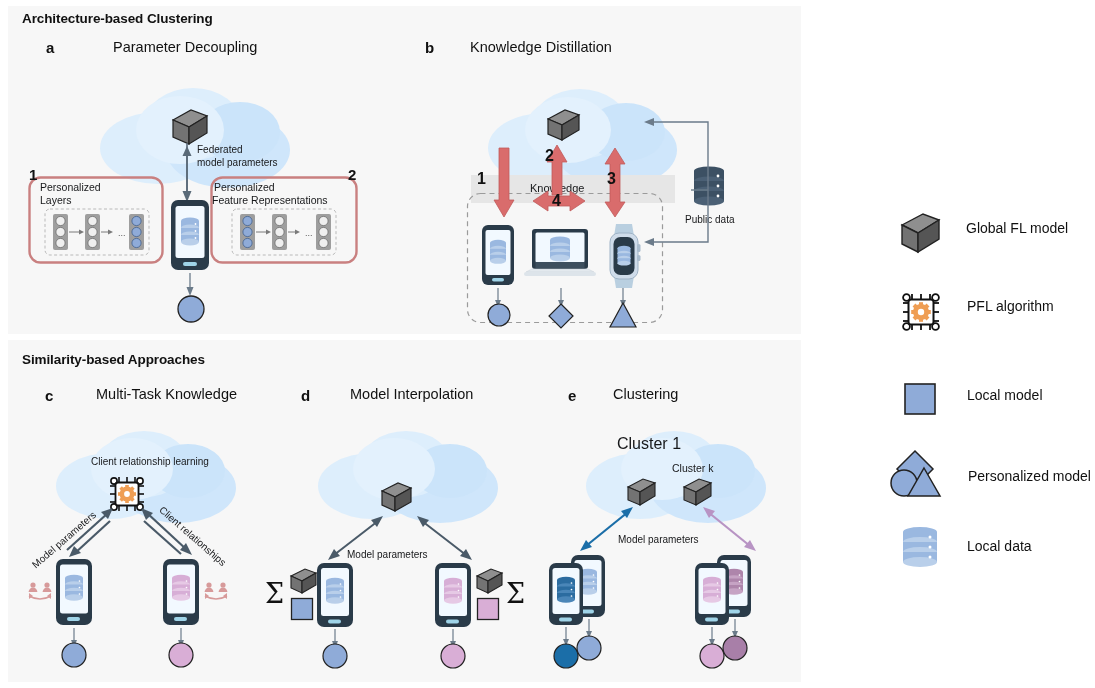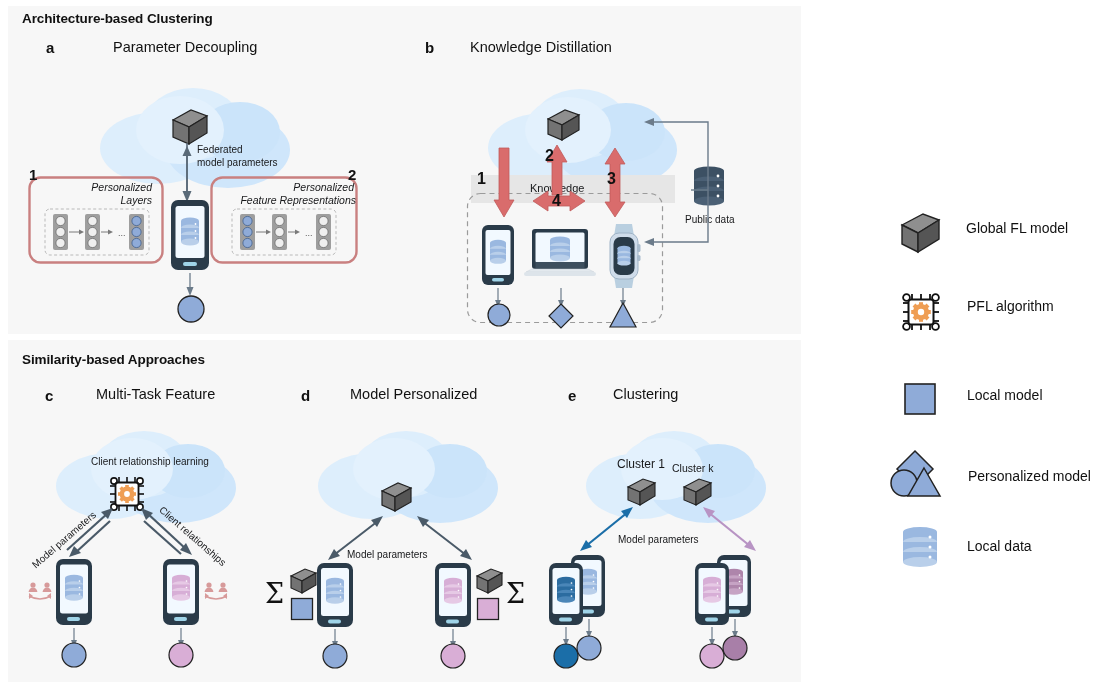--- a/index.html
+++ b/index.html
@@ -6,21 +6,21 @@
   body{width:1095px;height:688px;position:relative;overflow:hidden;
        font-family:"Liberation Sans","DejaVu Sans",sans-serif;color:#17181a;}
   .panel{position:absolute;background:#f7f7f7;}
   #panel-arch{left:8px;top:6px;width:793px;height:328px;}
   #panel-sim{left:8px;top:340px;width:793px;height:342px;}
   .section-title{position:absolute;font-weight:bold;font-size:13.5px;color:#111;letter-spacing:-0.1px;}
   .sub-letter{position:absolute;font-weight:bold;font-size:15px;color:#111;}
   .sub-title{position:absolute;font-size:14.5px;color:#111;white-space:nowrap;}
   .cloud{position:absolute;}
   .note{position:absolute;font-size:10px;color:#17181a;line-height:12px;white-space:nowrap;}
-  .note-c{position:absolute;font-size:10.5px;color:#17181a;line-height:12px;text-align:right;font-style:italic;}
+  .note-c{position:absolute;font-size:10.5px;color:#17181a;line-height:12px;text-align:left;}
   .num-red{position:absolute;font-weight:bold;font-size:16px;color:#111;}
   .num-box{position:absolute;font-weight:bold;font-size:15px;color:#111;}
   .legend-item{position:absolute;display:flex;align-items:center;}
   .legend-label{font-size:14px;color:#111;white-space:nowrap;}
   svg{display:block;overflow:visible;}
   .abs{position:absolute;}
   .sigma{position:absolute;font-family:"DejaVu Serif",serif;font-size:27px;color:#111;line-height:1;}
 </style>
 </head>
 <body>
@@ -336,21 +336,21 @@
   <line x1="55" y1="78" x2="72" y2="78" stroke="#6b7b8a" stroke-width="1.4"></line>
   <polyline points="72,78 72,130 16,130" fill="none" stroke="#6b7b8a" stroke-width="1.4"></polyline>
   <polygon points="8,130 18,126 18,134" fill="#6b7b8a"></polygon>
 </svg>
 </div>
 
 <div class="panel" id="panel-sim"></div>
 <div class="section-title" style="left:22px;top:352px;">Similarity-based Approaches</div>
 
 <div class="sub-letter" style="left:45px;top:387px;">c</div>
-<div class="sub-title" style="left:96px;top:386px;">Multi-Task Feature</div>
+<div class="sub-title" style="left:96px;top:386px;">Multi-Task Knowledge</div>
 
 <div class="cloud" style="left:48px;top:424px;">
 <svg width="200" height="102" viewBox="0 0 200 102">
   <ellipse cx="62" cy="62" rx="54" ry="33" fill="#ddeefc"></ellipse>
   <ellipse cx="130" cy="64" rx="58" ry="35" fill="#cfe6fb"></ellipse>
   <ellipse cx="96" cy="40" rx="45" ry="33" fill="#ddeefc"></ellipse>
   <ellipse cx="140" cy="47" rx="37" ry="27" fill="#cbe4fa"></ellipse>
   <ellipse cx="84" cy="45" rx="41" ry="31" fill="#e3f1fd"></ellipse>
 </svg>
 </div>
@@ -494,21 +494,21 @@
       <polygon points="5,19 2,12 8,12" fill="#6b7b8a"></polygon>
     </svg>
 </div>
 <div class="abs" style="left:167px;top:641px;">
 <svg width="28" height="28" viewBox="0 0 28 28">
       <circle cx="14" cy="14" r="12" fill="#d9aed6" stroke="#222" stroke-width="1.2"></circle>
     </svg>
 </div>
 
 <div class="sub-letter" style="left:301px;top:387px;">d</div>
-<div class="sub-title" style="left:350px;top:386px;">Model Personalized</div>
+<div class="sub-title" style="left:350px;top:386px;">Model Interpolation</div>
 
 <div class="cloud" style="left:310px;top:424px;">
 <svg width="200" height="102" viewBox="0 0 200 102">
   <ellipse cx="62" cy="62" rx="54" ry="33" fill="#ddeefc"></ellipse>
   <ellipse cx="130" cy="64" rx="58" ry="35" fill="#cfe6fb"></ellipse>
   <ellipse cx="96" cy="40" rx="45" ry="33" fill="#ddeefc"></ellipse>
   <ellipse cx="140" cy="47" rx="37" ry="27" fill="#cbe4fa"></ellipse>
   <ellipse cx="84" cy="45" rx="41" ry="31" fill="#e3f1fd"></ellipse>
 </svg>
 </div>
@@ -631,21 +631,21 @@
 <div class="cloud" style="left:578px;top:424px;">
 <svg width="200" height="102" viewBox="0 0 200 102">
   <ellipse cx="62" cy="62" rx="54" ry="33" fill="#ddeefc"></ellipse>
   <ellipse cx="130" cy="64" rx="58" ry="35" fill="#cfe6fb"></ellipse>
   <ellipse cx="96" cy="40" rx="45" ry="33" fill="#ddeefc"></ellipse>
   <ellipse cx="140" cy="47" rx="37" ry="27" fill="#cbe4fa"></ellipse>
   <ellipse cx="84" cy="45" rx="41" ry="31" fill="#e3f1fd"></ellipse>
 </svg>
 </div>
 
-<div class="note" style="left:617px;top:458px;font-size:12px;">Cluster 1</div>
+<div class="note" style="left:617px;top:438px;font-size:16px;">Cluster 1</div>
 <div class="note" style="left:672px;top:462px;font-size:10.5px;">Cluster k</div>
 
 <div class="abs" style="left:625px;top:477px;">
 <svg width="32" height="30" viewBox="0 0 32 30">
   <polygon points="3,10 18,2 30,6 15,15" fill="#8f8f8f" stroke="#222" stroke-width="1.1"></polygon>
   <polygon points="3,10 15,15 15,28 3,23" fill="#737373" stroke="#222" stroke-width="1.1"></polygon>
   <polygon points="15,15 30,6 30,19 15,28" fill="#555" stroke="#222" stroke-width="1.1"></polygon>
 </svg>
 </div>
 <div class="abs" style="left:681px;top:477px;">

